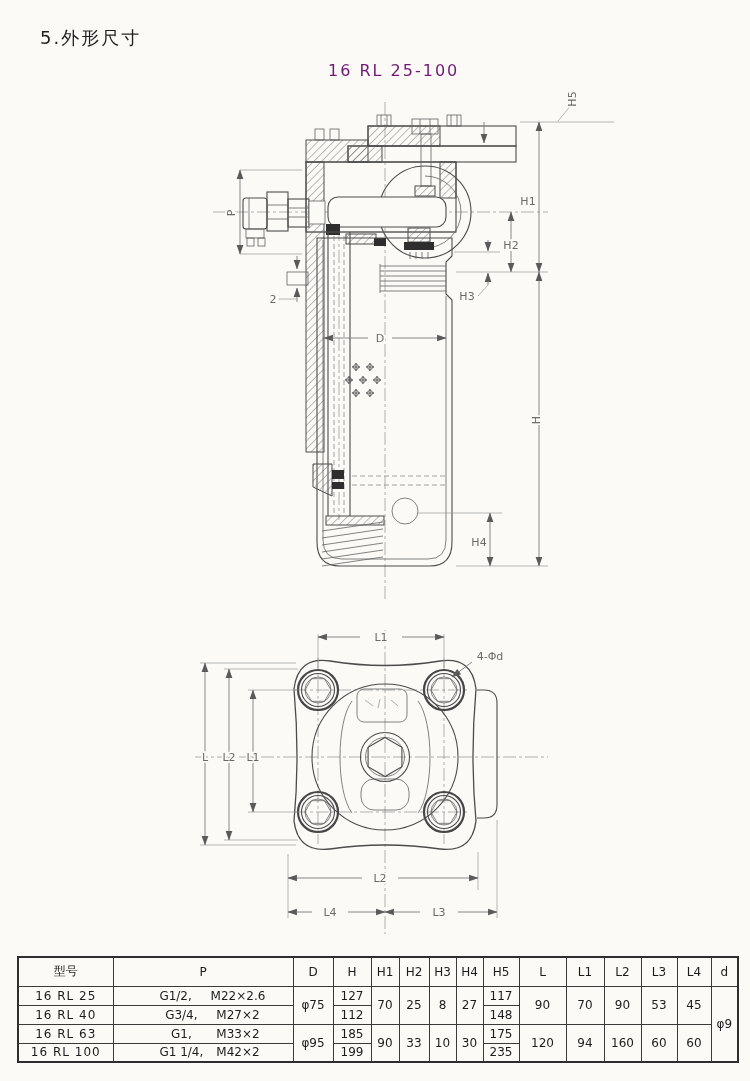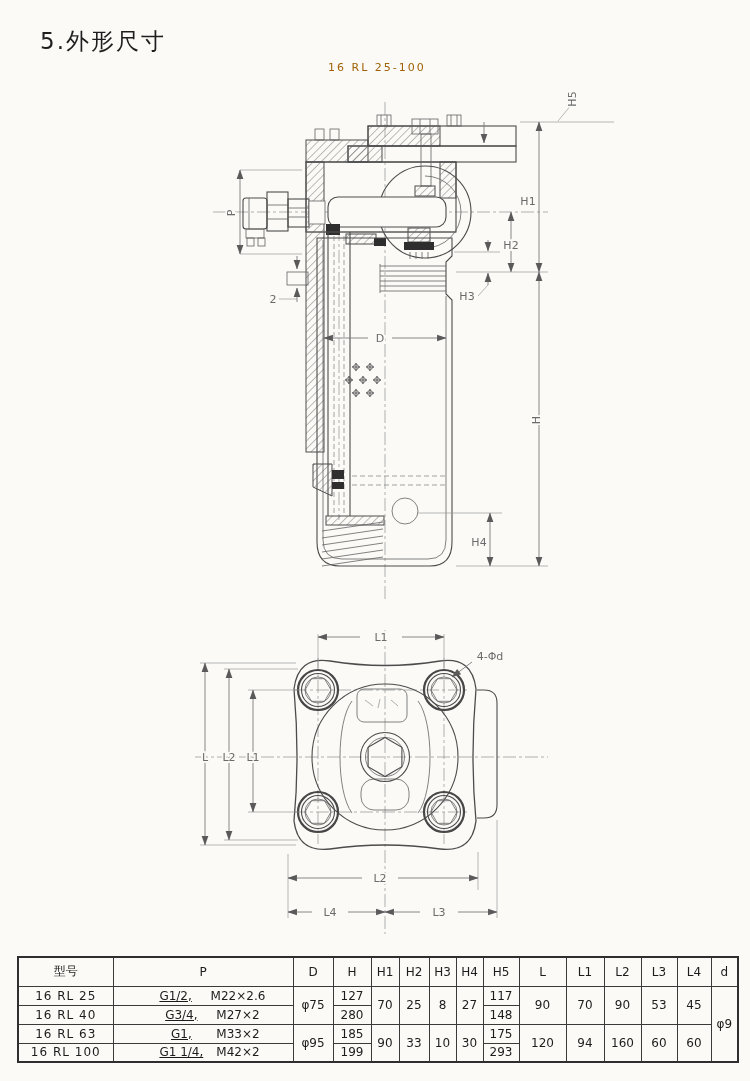--- a/index.html
+++ b/index.html
@@ -4,25 +4,25 @@
 <style>
   html,body{margin:0;padding:0;}
   body{
     width:750px;height:1081px;position:relative;
     background:#fbfaf7;
     font-family:"DejaVu Sans","Liberation Sans",sans-serif;
     color:#222;overflow:hidden;
   }
   .page-title{
     position:absolute;left:40px;top:26px;
-    font-size:23px;letter-spacing:2px;color:#1e1e1e;
+    font-size:18px;letter-spacing:2px;color:#1e1e1e;
   }
   .fig-title{
     position:absolute;left:328px;top:61px;
-    font-size:11px;letter-spacing:2px;color:#a16207;
+    font-size:16px;letter-spacing:2px;color:#701a75;
   }
   svg{position:absolute;left:0;top:0;}
   
   .ol{fill:none;stroke:#4c4c4c;stroke-width:1.1;}
   .ol2{fill:none;stroke:#636363;stroke-width:.8;}
   .bold{fill:none;stroke:#474747;stroke-width:2.2;}
   .cl{fill:none;stroke:#8f8f8f;stroke-width:.7;stroke-dasharray:13 3 3 3;}
   .hid{fill:none;stroke:#7d7d7d;stroke-width:.7;stroke-dasharray:5 3;}
   .dim{fill:none;stroke:#7b7b7b;stroke-width:.9;}
   .ext{fill:none;stroke:#9a9a9a;stroke-width:.7;}
@@ -40,21 +40,21 @@
   }
   .spec-table th,.spec-table td{
     border:1px solid #3a3a3a;padding:0;text-align:center;
     font-weight:normal;white-space:nowrap;overflow:hidden;
   }
   .spec-table{border:2px solid #2e2e2e;}
   .spec-table thead tr{height:29px;}
   .spec-table tbody tr{height:19px;margin-top:35px;}
   .cell-model{text-align:left;padding-left:13px;letter-spacing:1px;}
   .cell-p{text-align:left;padding-left:33px;}
-  .cell-p .p1{display:inline-block;width:70px;text-decoration:underline;}
+  .cell-p .p1{display:inline-block;width:70px;}
 </style>
 </head>
 <body>
 
 <div class="page-title">5.外形尺寸</div>
 <div class="fig-title">16 RL 25-100</div>
 
 <svg width="750" height="945" viewBox="0 0 750 945">
   <defs>
     <pattern id="hatch" width="5.5" height="5.5" patternUnits="userSpaceOnUse" patternTransform="rotate(45)">
@@ -353,21 +353,21 @@
       <td rowspan="2">90</td>
       <td rowspan="2">70</td>
       <td rowspan="2">90</td>
       <td rowspan="2">53</td>
       <td rowspan="2">45</td>
       <td rowspan="4">φ9</td>
     </tr>
     <tr>
       <td class="cell-model">16 RL 40</td>
       <td class="cell-p"><span class="p1">G3/4,</span><span>M27×2</span></td>
-      <td>280</td>
+      <td>112</td>
       <td>148</td>
     </tr>
     <tr>
       <td class="cell-model">16 RL 63</td>
       <td class="cell-p"><span class="p1">G1,</span><span>M33×2</span></td>
       <td rowspan="2">φ95</td>
       <td>185</td>
       <td rowspan="2">90</td>
       <td rowspan="2">33</td>
       <td rowspan="2">10</td>
@@ -376,16 +376,16 @@
       <td rowspan="2">120</td>
       <td rowspan="2">94</td>
       <td rowspan="2">160</td>
       <td rowspan="2">60</td>
       <td rowspan="2">60</td>
     </tr>
     <tr>
       <td class="cell-model">16 RL 100</td>
       <td class="cell-p"><span class="p1">G1 1/4,</span><span>M42×2</span></td>
       <td>199</td>
-      <td>293</td>
+      <td>235</td>
     </tr>
   </tbody>
 </table>
 
 </body></html>

